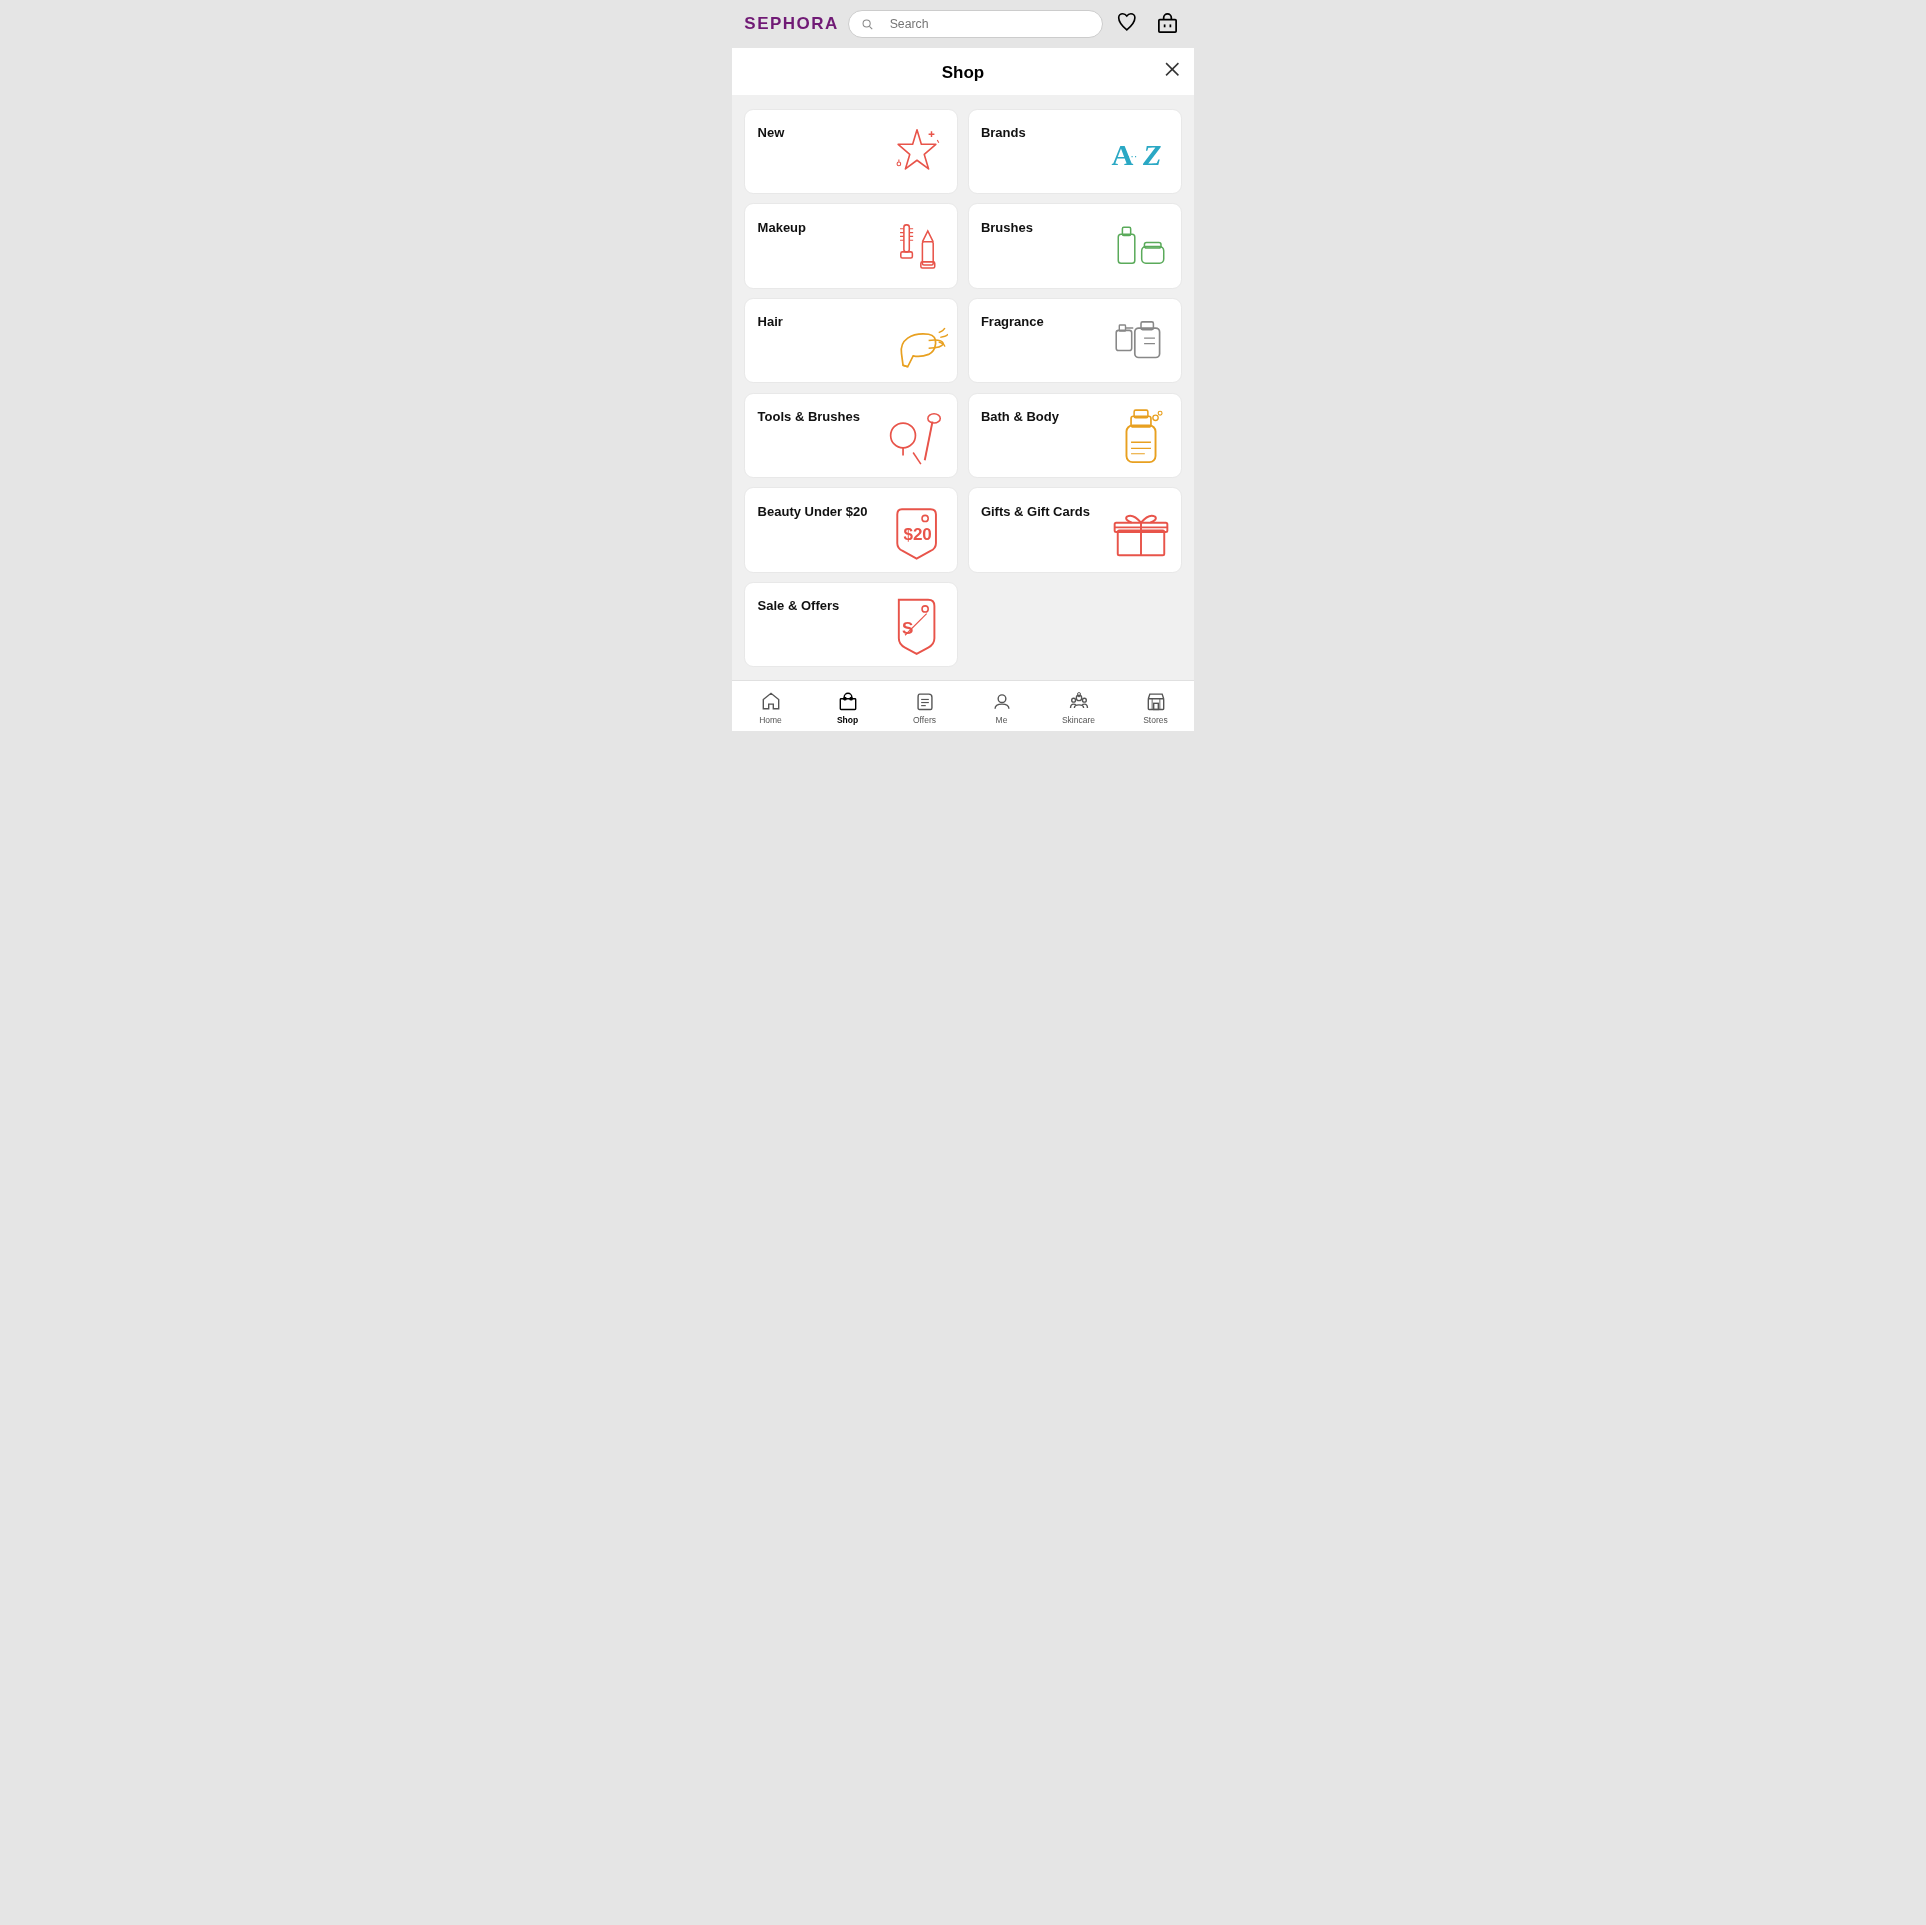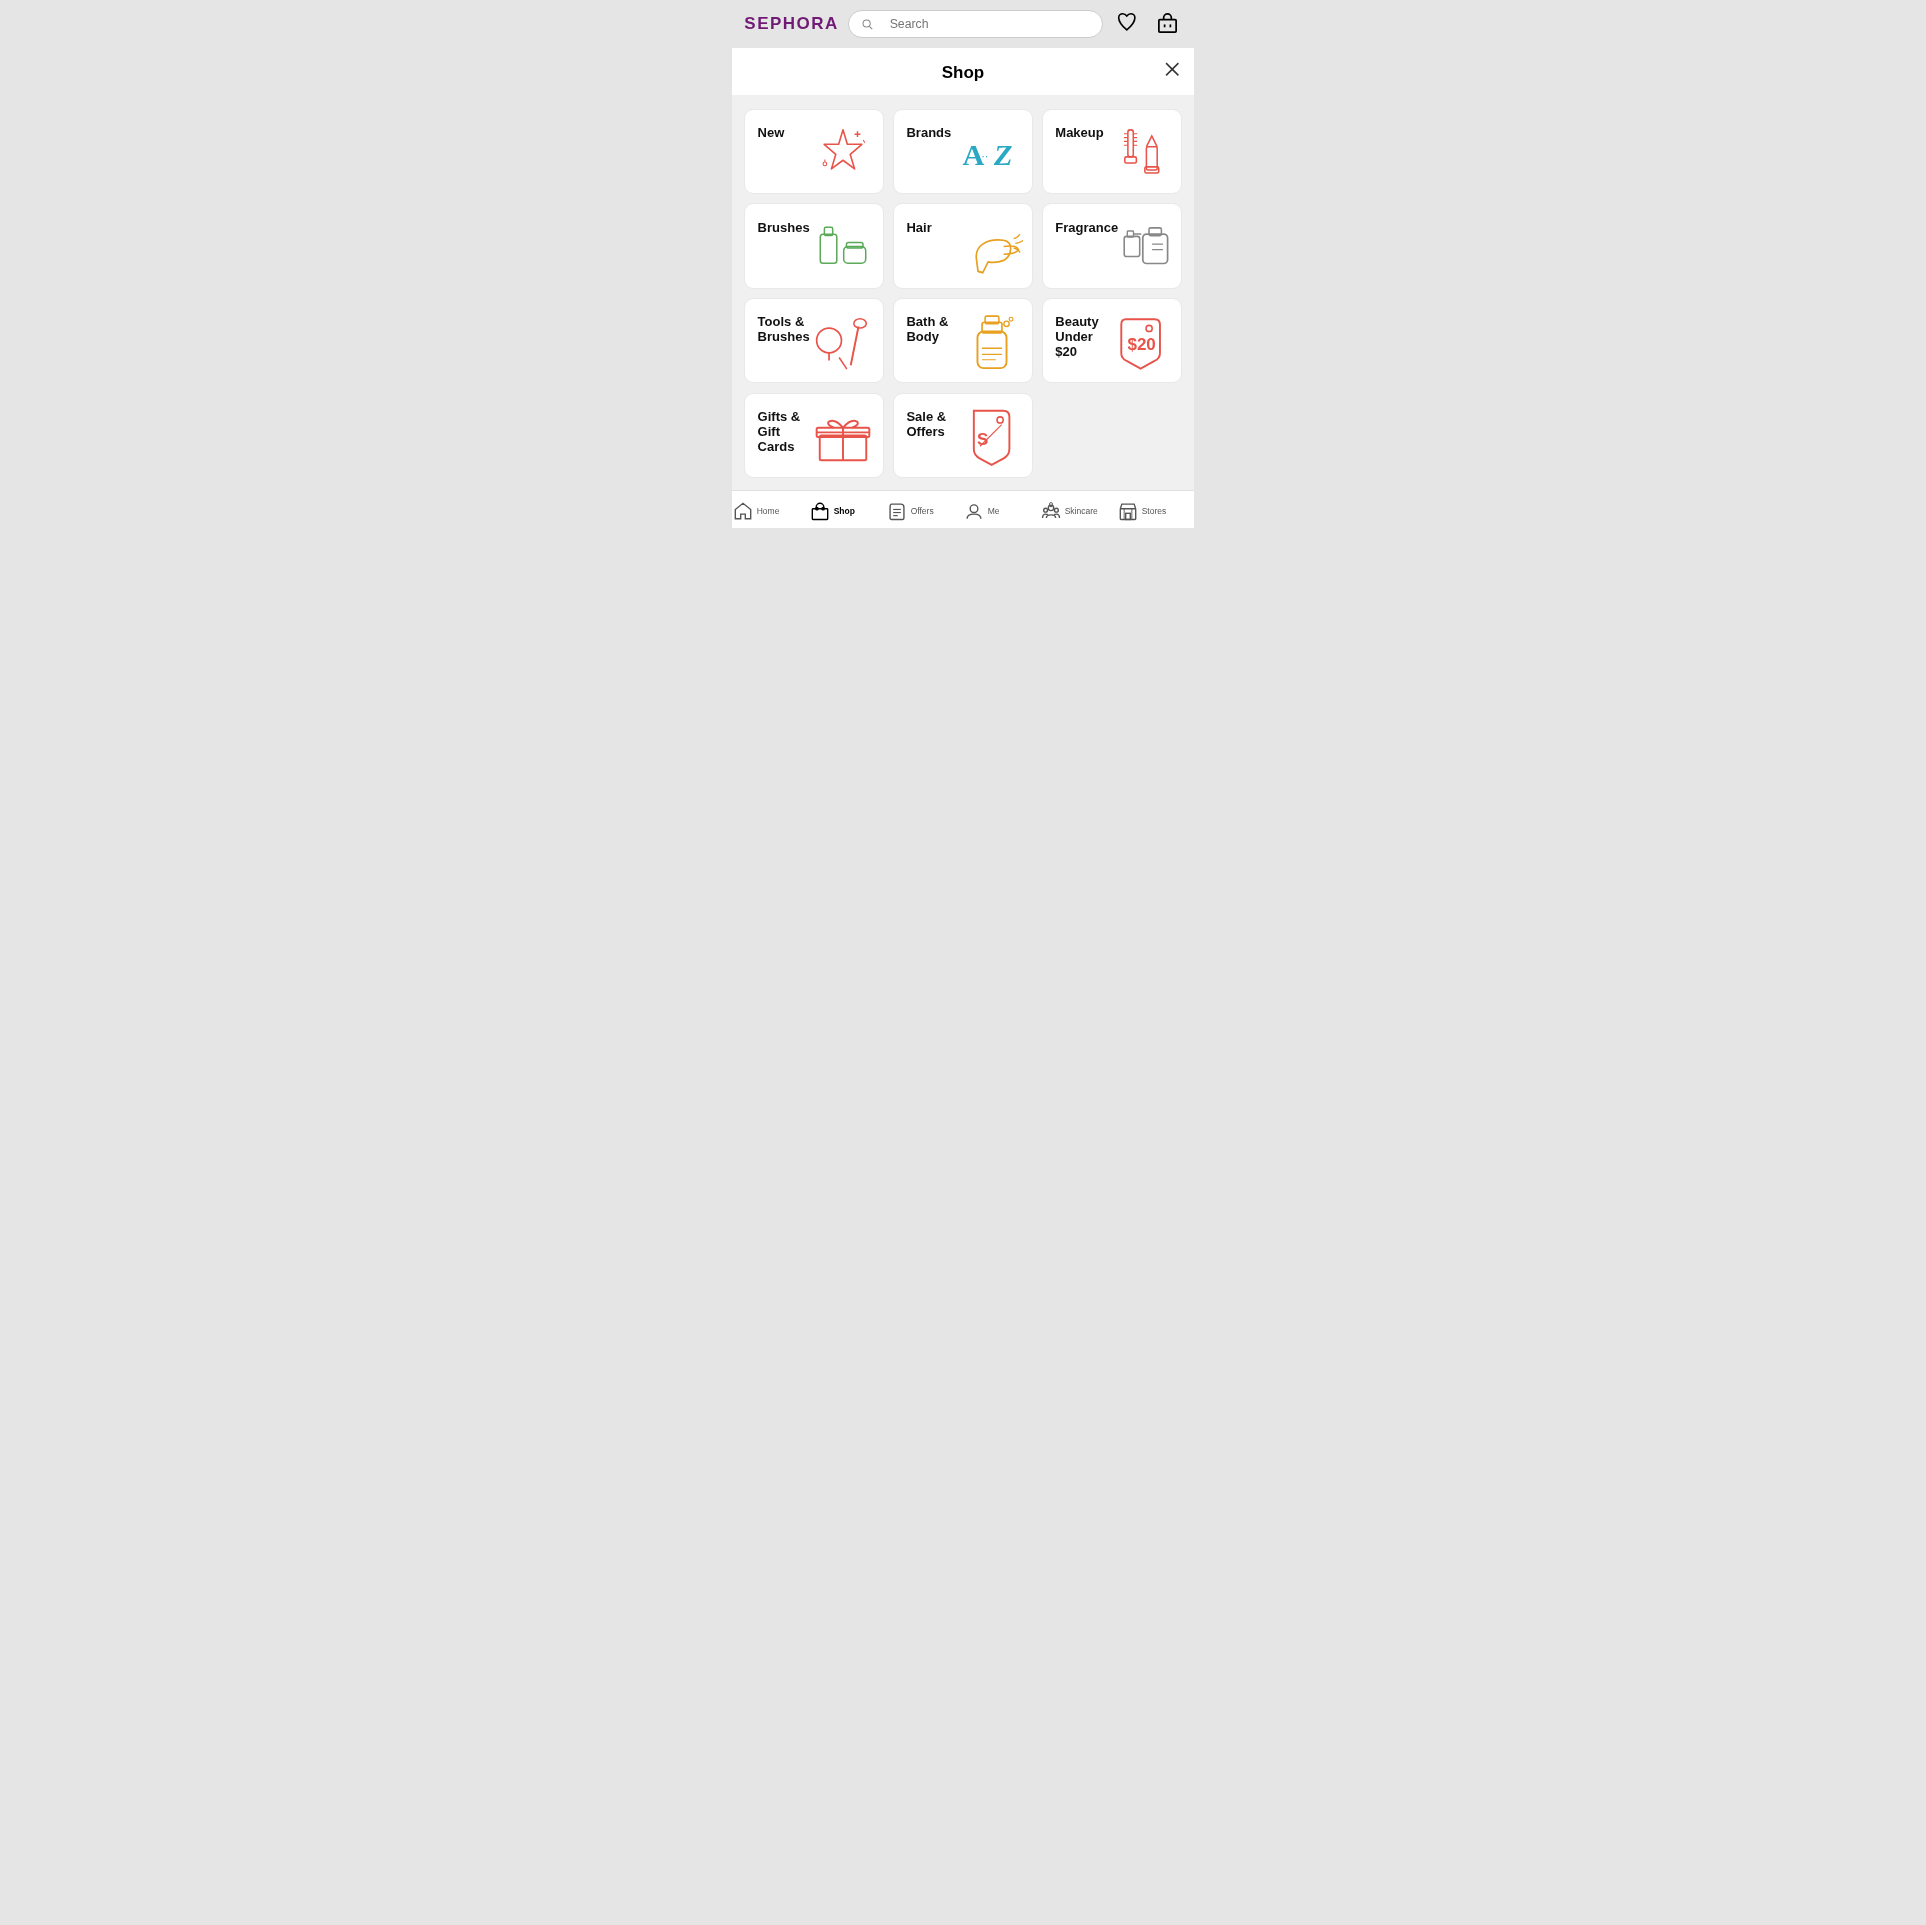--- a/index.html
+++ b/index.html
@@ -86,21 +86,21 @@
       background: none;
       border: none;
       cursor: pointer;
       font-size: 18.5px;
       color: #333;
       line-height: 1;
     }
     
     .category-grid {
       display: grid;
-      grid-template-columns: 1fr 1fr 1fr;
+      grid-template-columns: 1fr 1fr;
       gap: 9.2px;
       padding: 12.3px;
       background: #f0f0f0;
     }
     .category-card {
       background: #fff;
       border-radius: 9.2px;
       border: 1.2px solid #e8e8e8;
       padding: 12.3px 9.2px 9.2px 12.3px;
       display: flex;
@@ -128,20 +128,21 @@
     
     .bottom-nav {
       background: #fff;
       display: flex;
       border-top: 0.8px solid #e0e0e0;
       padding: 6.2px 0 3.1px;
     }
     .nav-item {
       flex: 1;
       display: flex;
+      flex-direction: column;
       align-items: center;
       gap: 3.1px;
       cursor: pointer;
       padding: 3.1px 0;
     }
     .nav-icon {
       width: 21.6px;
       height: 21.6px;
       display: flex;
       align-items: center;

